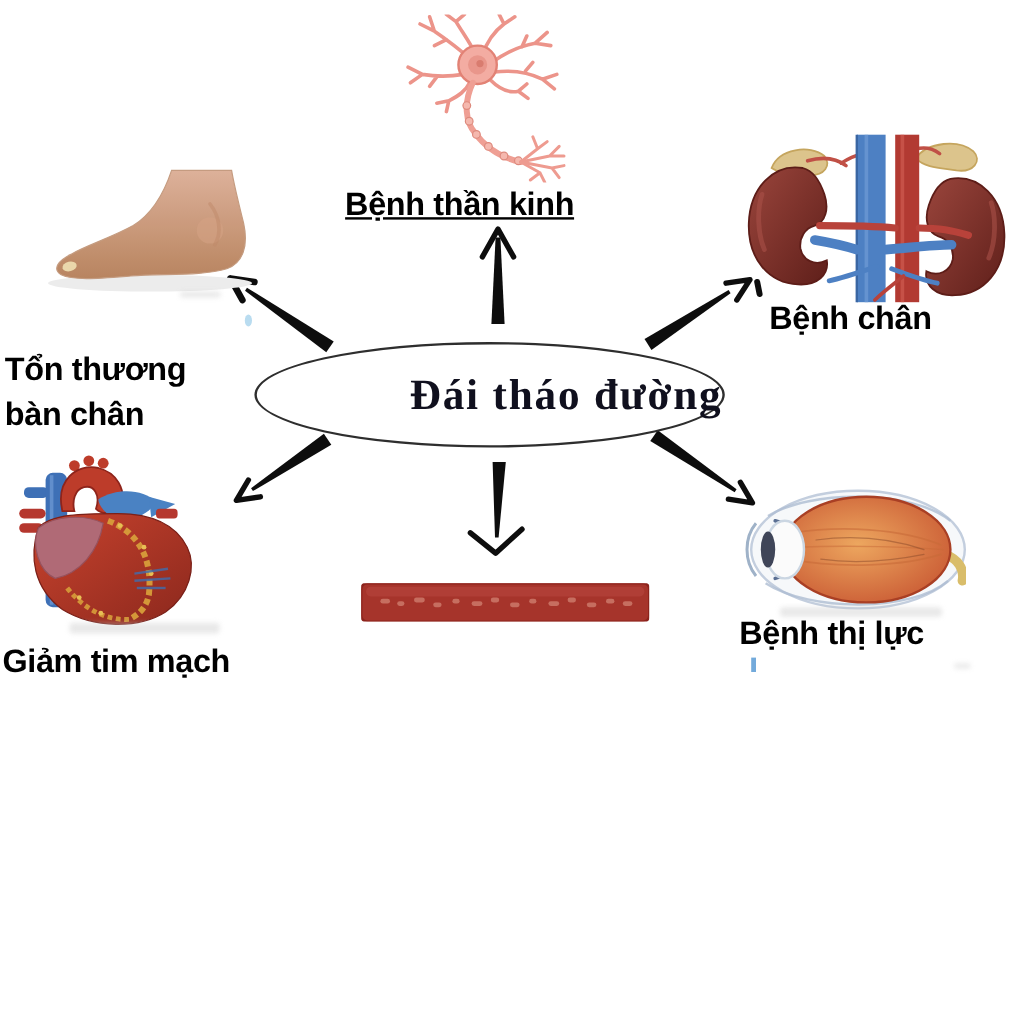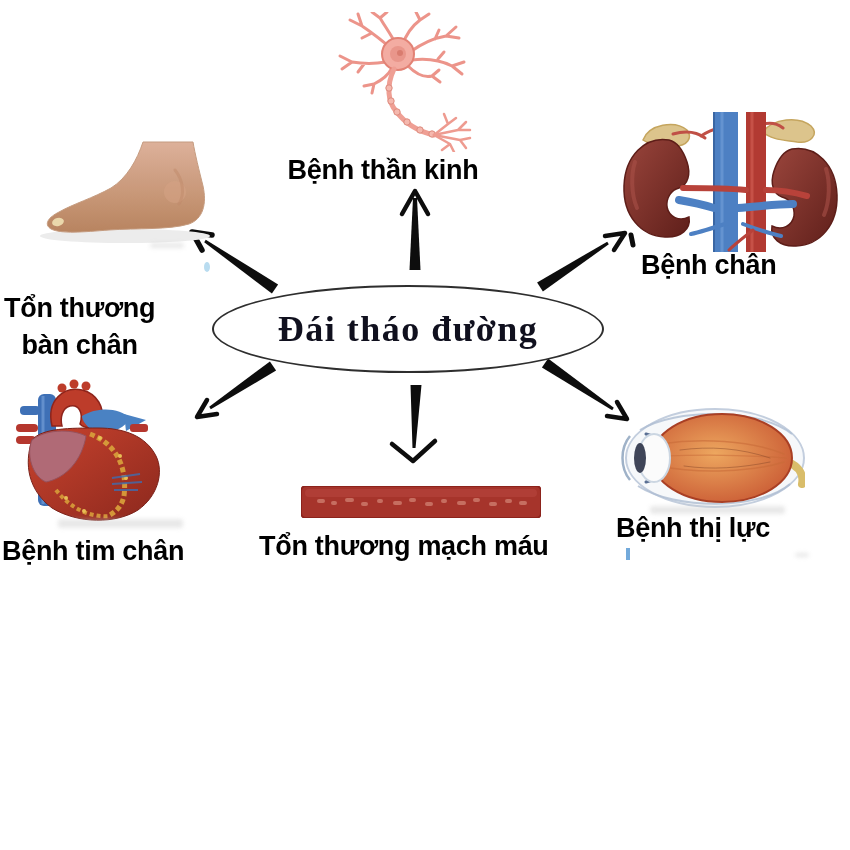--- a/index.html
+++ b/index.html
@@ -1,24 +1,24 @@
 <!DOCTYPE html>
 <html><head>
 <meta charset="utf-8">
 <style>
   html,body{margin:0;padding:0;background:#fff;}
   .canvas{position:relative;width:850px;height:850px;background:#ffffff;overflow:hidden;
           font-family:"Liberation Sans","DejaVu Sans",sans-serif;}
   .abs{position:absolute;}
   .label{position:absolute;font-weight:700;font-size:27px;color:#000;letter-spacing:-0.3px;white-space:nowrap;}
-  .label.center-align{text-align:center;}
+  .label.center-align{text-align:center;text-decoration:underline;}
   #center-node{
     position:absolute;left:212px;top:285px;width:388px;height:84px;
     border:2.5px solid #2e2e2e;border-radius:50%;
-    display:flex;align-items:center;justify-content:center;background:#fff;
+    display:flex;align-items:center;justify-content:flex-end;background:#fff;
   }
   #center-node .center-text{
     font-family:"Liberation Serif","DejaVu Serif",serif;
     font-weight:700;font-size:36px;letter-spacing:1.5px;color:#10101e;white-space:nowrap;
   }
   svg{display:block;}
   .smudge{position:absolute;background:#c9c9c9;opacity:.42;filter:blur(2px);border-radius:3px;}
   .blue-tick{position:absolute;background:#5b9bd5;opacity:.85;}
 </style>
 </head>
@@ -231,26 +231,25 @@
     <ellipse cx="20" cy="54" rx="6" ry="15" fill="#3f4558"></ellipse>
     <path d="M10,32 C0,44 0,64 10,76" stroke="#9fb2c8" stroke-width="2.5" fill="none"></path>
   </svg>
 
   <div class="label center-align" style="left:255px;top:155px;width:256px;">Bệnh thần kinh</div>
 
   <div class="label" style="left:641px;top:250px;">Bệnh chân</div>
 
   <div class="label" style="left:4px;top:248px;line-height:37px;margin-top:42px;">
     <span style="display:block;">Tổn thương</span>
-    <span style="display:block;text-align:center;">bàn chân</span>
+    <span style="display:block;">bàn chân</span>
   </div>
 
-  <div class="label" style="left:2px;top:536px;">Bệnh tim chân</div>
-
-  <div class="label" style="left:259px;top:531px;">Tổn thương mạch máu</div>
+  <div class="label" style="left:2px;top:536px;">Giảm tim mạch</div>
+
 
   <div class="label" style="left:616px;top:513px;">Bệnh thị lực</div>
 
   <div class="smudge" style="left:150px;top:243px;width:34px;height:5px;"></div>
   <div class="smudge" style="left:58px;top:519px;width:125px;height:9px;"></div>
   <div class="smudge" style="left:650px;top:506px;width:135px;height:8px;"></div>
   <div class="smudge" style="left:795px;top:553px;width:14px;height:4px;"></div>
   <div class="blue-tick" style="left:626px;top:548px;width:4px;height:12px;"></div>
 
 </div>

